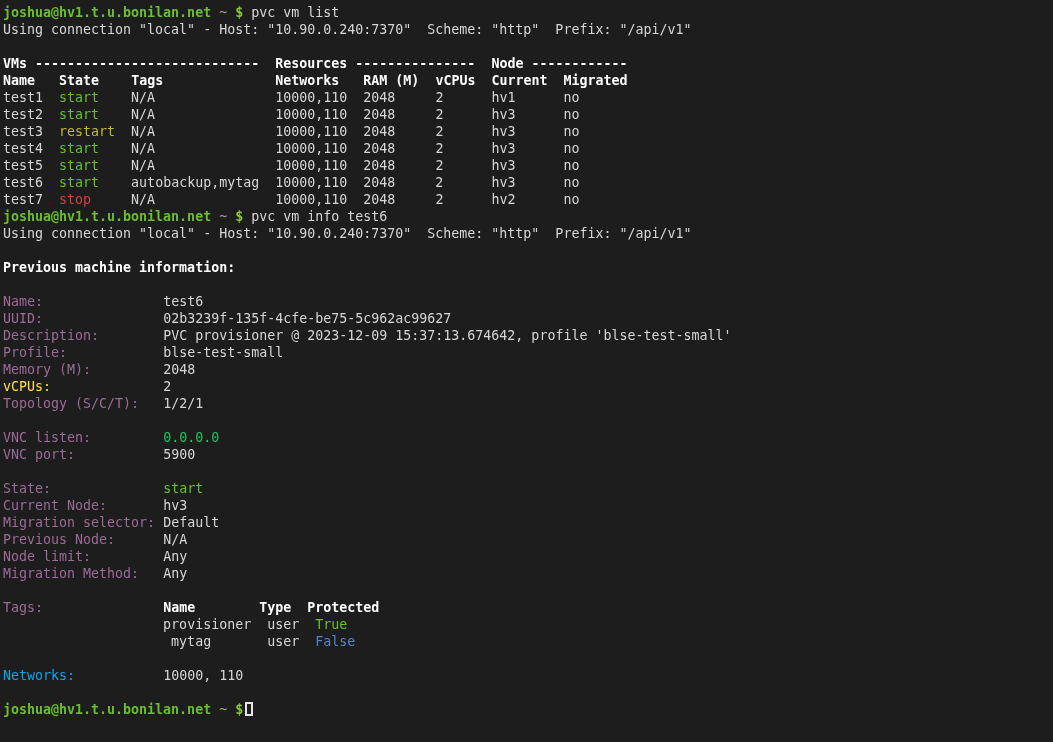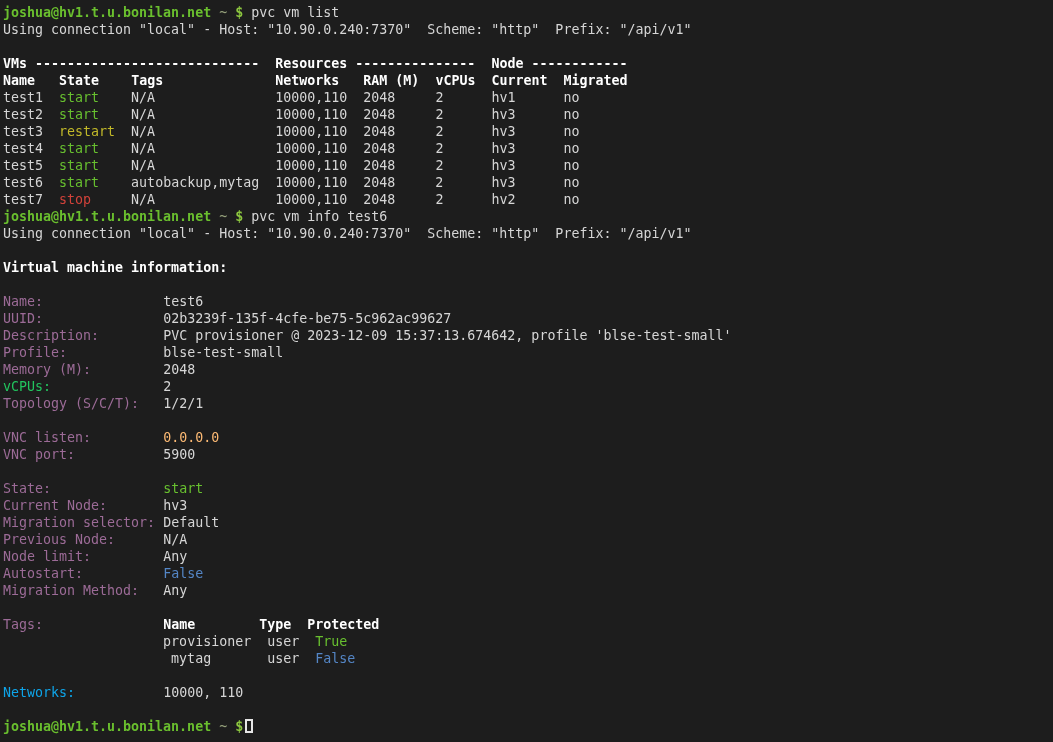--- a/index.html
+++ b/index.html
@@ -43,39 +43,38 @@
       <div class="line"><span style="color: rgb(214, 214, 214);">test1</span>  <span style="color: rgb(104, 192, 47);">start</span>    <span style="color: rgb(214, 214, 214);">N/A</span>               <span style="color: rgb(214, 214, 214);">10000,110</span>  <span style="color: rgb(214, 214, 214);">2048</span>     <span style="color: rgb(214, 214, 214);">2</span>      <span style="color: rgb(214, 214, 214);">hv1</span>      <span style="color: rgb(214, 214, 214);">no</span></div>
       <div class="line"><span style="color: rgb(214, 214, 214);">test2</span>  <span style="color: rgb(104, 192, 47);">start</span>    <span style="color: rgb(214, 214, 214);">N/A</span>               <span style="color: rgb(214, 214, 214);">10000,110</span>  <span style="color: rgb(214, 214, 214);">2048</span>     <span style="color: rgb(214, 214, 214);">2</span>      <span style="color: rgb(214, 214, 214);">hv3</span>      <span style="color: rgb(214, 214, 214);">no</span></div>
       <div class="line"><span style="color: rgb(214, 214, 214);">test3</span>  <span style="color: rgb(194, 185, 41);">restart</span>  <span style="color: rgb(214, 214, 214);">N/A</span>               <span style="color: rgb(214, 214, 214);">10000,110</span>  <span style="color: rgb(214, 214, 214);">2048</span>     <span style="color: rgb(214, 214, 214);">2</span>      <span style="color: rgb(214, 214, 214);">hv3</span>      <span style="color: rgb(214, 214, 214);">no</span></div>
       <div class="line"><span style="color: rgb(214, 214, 214);">test4</span>  <span style="color: rgb(104, 192, 47);">start</span>    <span style="color: rgb(214, 214, 214);">N/A</span>               <span style="color: rgb(214, 214, 214);">10000,110</span>  <span style="color: rgb(214, 214, 214);">2048</span>     <span style="color: rgb(214, 214, 214);">2</span>      <span style="color: rgb(214, 214, 214);">hv3</span>      <span style="color: rgb(214, 214, 214);">no</span></div>
       <div class="line"><span style="color: rgb(214, 214, 214);">test5</span>  <span style="color: rgb(104, 192, 47);">start</span>    <span style="color: rgb(214, 214, 214);">N/A</span>               <span style="color: rgb(214, 214, 214);">10000,110</span>  <span style="color: rgb(214, 214, 214);">2048</span>     <span style="color: rgb(214, 214, 214);">2</span>      <span style="color: rgb(214, 214, 214);">hv3</span>      <span style="color: rgb(214, 214, 214);">no</span></div>
       <div class="line"><span style="color: rgb(214, 214, 214);">test6</span>  <span style="color: rgb(104, 192, 47);">start</span>    <span style="color: rgb(214, 214, 214);">autobackup,mytag</span>  <span style="color: rgb(214, 214, 214);">10000,110</span>  <span style="color: rgb(214, 214, 214);">2048</span>     <span style="color: rgb(214, 214, 214);">2</span>      <span style="color: rgb(214, 214, 214);">hv3</span>      <span style="color: rgb(214, 214, 214);">no</span></div>
       <div class="line"><span style="color: rgb(214, 214, 214);">test7</span>  <span style="color: rgb(210, 66, 58);">stop</span>     <span style="color: rgb(214, 214, 214);">N/A</span>               <span style="color: rgb(214, 214, 214);">10000,110</span>  <span style="color: rgb(214, 214, 214);">2048</span>     <span style="color: rgb(214, 214, 214);">2</span>      <span style="color: rgb(214, 214, 214);">hv2</span>      <span style="color: rgb(214, 214, 214);">no</span></div>
       <div class="line"><span style="color: rgb(106, 191, 46); font-weight: bold;">joshua@hv1.t.u.bonilan.net</span><span style="color: rgb(214, 214, 214);"> </span><span style="color: rgb(149, 160, 123);">~</span><span style="color: rgb(214, 214, 214);"> </span><span style="color: rgb(140, 198, 63); font-weight: bold;">$</span><span style="color: rgb(214, 214, 214);"> </span><span style="color: rgb(214, 214, 214);">pvc vm info test6</span></div>
       <div class="line"><span style="color: rgb(214, 214, 214);">Using connection "local" - Host: "10.90.0.240:7370"  Scheme: "http"  Prefix: "/api/v1"</span></div>
       <div class="line">&nbsp;</div>
-      <div class="line"><span style="color: rgb(255, 255, 255); font-weight: bold;">Virtual machine information:</span></div>
+      <div class="line"><span style="color: rgb(255, 255, 255); font-weight: bold;">Previous machine information:</span></div>
       <div class="line">&nbsp;</div>
       <div class="line"><span style="color: rgb(156, 107, 151);">Name:</span>               <span style="color: rgb(214, 214, 214);">test6</span></div>
       <div class="line"><span style="color: rgb(156, 107, 151);">UUID:</span>               <span style="color: rgb(214, 214, 214);">02b3239f-135f-4cfe-be75-5c962ac99627</span></div>
       <div class="line"><span style="color: rgb(156, 107, 151);">Description:</span>        <span style="color: rgb(214, 214, 214);">PVC provisioner @ 2023-12-09 15:37:13.674642, profile 'blse-test-small'</span></div>
       <div class="line"><span style="color: rgb(156, 107, 151);">Profile:</span>            <span style="color: rgb(214, 214, 214);">blse-test-small</span></div>
       <div class="line"><span style="color: rgb(156, 107, 151);">Memory (M):</span>         <span style="color: rgb(214, 214, 214);">2048</span></div>
-      <div class="line"><span style="color: #22c55e;">vCPUs:</span>              <span style="color: rgb(214, 214, 214);">2</span></div>
+      <div class="line"><span style="color: #fde047;">vCPUs:</span>              <span style="color: rgb(214, 214, 214);">2</span></div>
       <div class="line"><span style="color: rgb(156, 107, 151); margin-top: 32px;">Topology (S/C/T):</span>   <span style="color: rgb(214, 214, 214);">1/2/1</span></div>
       <div class="line">&nbsp;</div>
-      <div class="line"><span style="color: rgb(156, 107, 151);">VNC listen:</span>         <span style="color: #fdba74;">0.0.0.0</span></div>
+      <div class="line"><span style="color: rgb(156, 107, 151);">VNC listen:</span>         <span style="color: #22c55e;">0.0.0.0</span></div>
       <div class="line"><span style="color: rgb(156, 107, 151);">VNC port:</span>           <span style="color: rgb(214, 214, 214);">5900</span></div>
       <div class="line">&nbsp;</div>
       <div class="line"><span style="color: rgb(156, 107, 151);">State:</span>              <span style="color: rgb(104, 192, 47);">start</span></div>
       <div class="line"><span style="color: rgb(156, 107, 151);">Current Node:</span>       <span style="color: rgb(214, 214, 214);">hv3</span></div>
       <div class="line"><span style="color: rgb(156, 107, 151);">Migration selector:</span> <span style="color: rgb(214, 214, 214);">Default</span></div>
       <div class="line"><span style="color: rgb(156, 107, 151);">Previous Node:</span>      <span style="color: rgb(214, 214, 214);">N/A</span></div>
       <div class="line"><span style="color: rgb(156, 107, 151);">Node limit:</span>         <span style="color: rgb(214, 214, 214);">Any</span></div>
-      <div class="line"><span style="color: rgb(156, 107, 151);">Autostart:</span>          <span style="color: rgb(84, 134, 198);">False</span></div>
       <div class="line"><span style="color: rgb(156, 107, 151);">Migration Method:</span>   <span style="color: rgb(214, 214, 214);">Any</span></div>
       <div class="line">&nbsp;</div>
       <div class="line"><span style="color: rgb(156, 107, 151);">Tags:</span>               <span style="color: rgb(255, 255, 255); font-weight: bold;">Name</span>        <span style="color: rgb(255, 255, 255); font-weight: bold;">Type</span>  <span style="color: rgb(255, 255, 255); font-weight: bold;">Protected</span></div>
       <div class="line">                    <span style="color: rgb(214, 214, 214);">provisioner</span>  <span style="color: rgb(214, 214, 214);">user</span>  <span style="color: rgb(104, 192, 47);">True</span></div>
       <div class="line">                    <span style="color: rgb(214, 214, 214); padding-left: 8px;">mytag</span>       <span style="color: rgb(214, 214, 214);">user</span>  <span style="color: rgb(84, 134, 198);">False</span></div>
       <div class="line">&nbsp;</div>
       <div class="line"><span style="color: #0ea5e9;">Networks:</span>           <span style="color: rgb(214, 214, 214);">10000, 110</span></div>
       <div class="line">&nbsp;</div>
       <div class="line"><span style="color: rgb(106, 191, 46); font-weight: bold;">joshua@hv1.t.u.bonilan.net</span><span style="color: rgb(214, 214, 214);"> </span><span style="color: rgb(149, 160, 123);">~</span><span style="color: rgb(214, 214, 214);"> </span><span style="color: rgb(140, 198, 63); font-weight: bold;">$</span><span class="cursor" style="border-color: rgb(230, 230, 230);"></span></div>
     </div>

